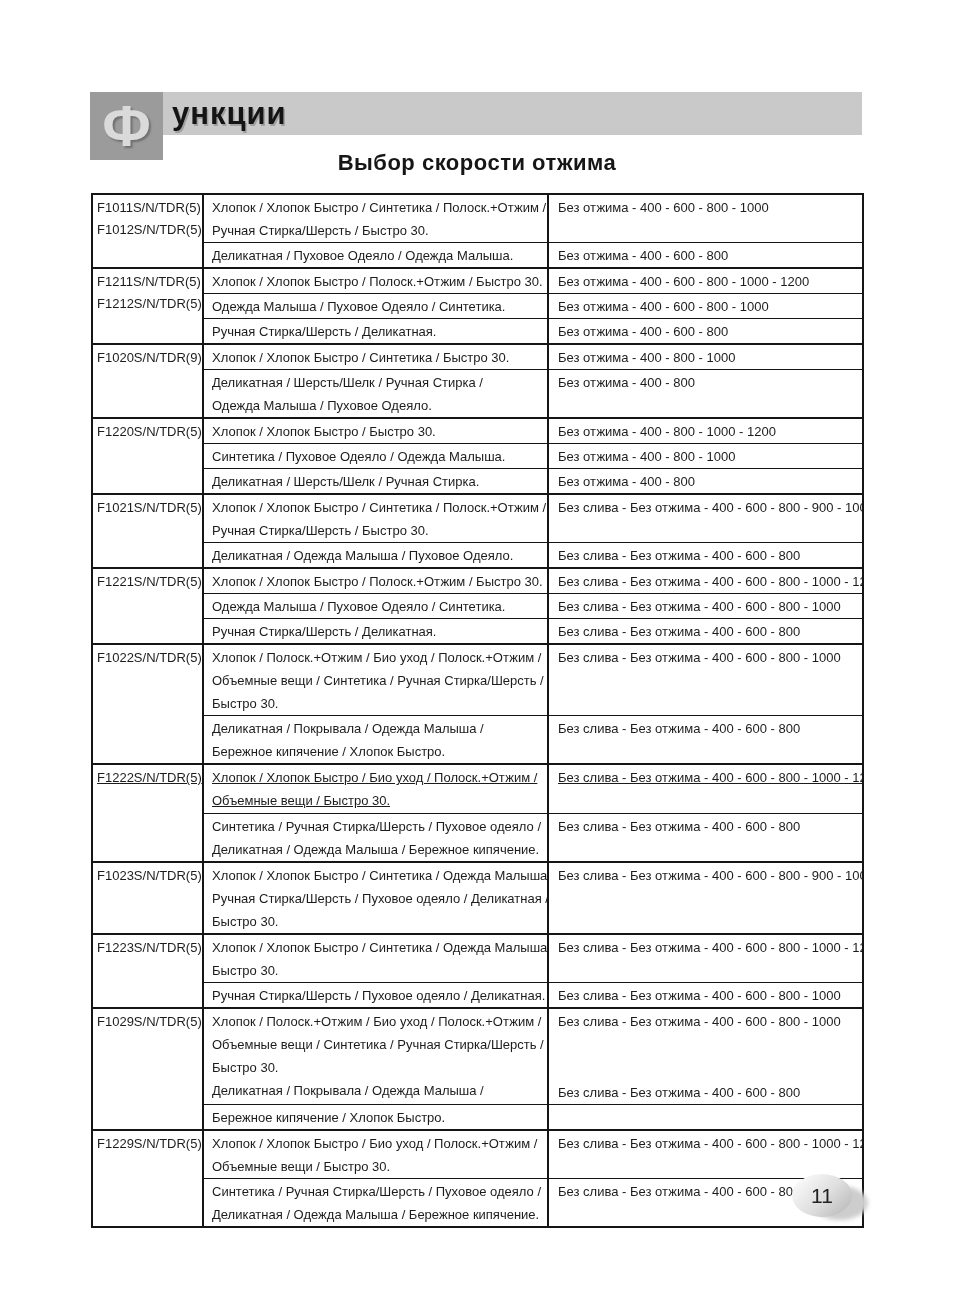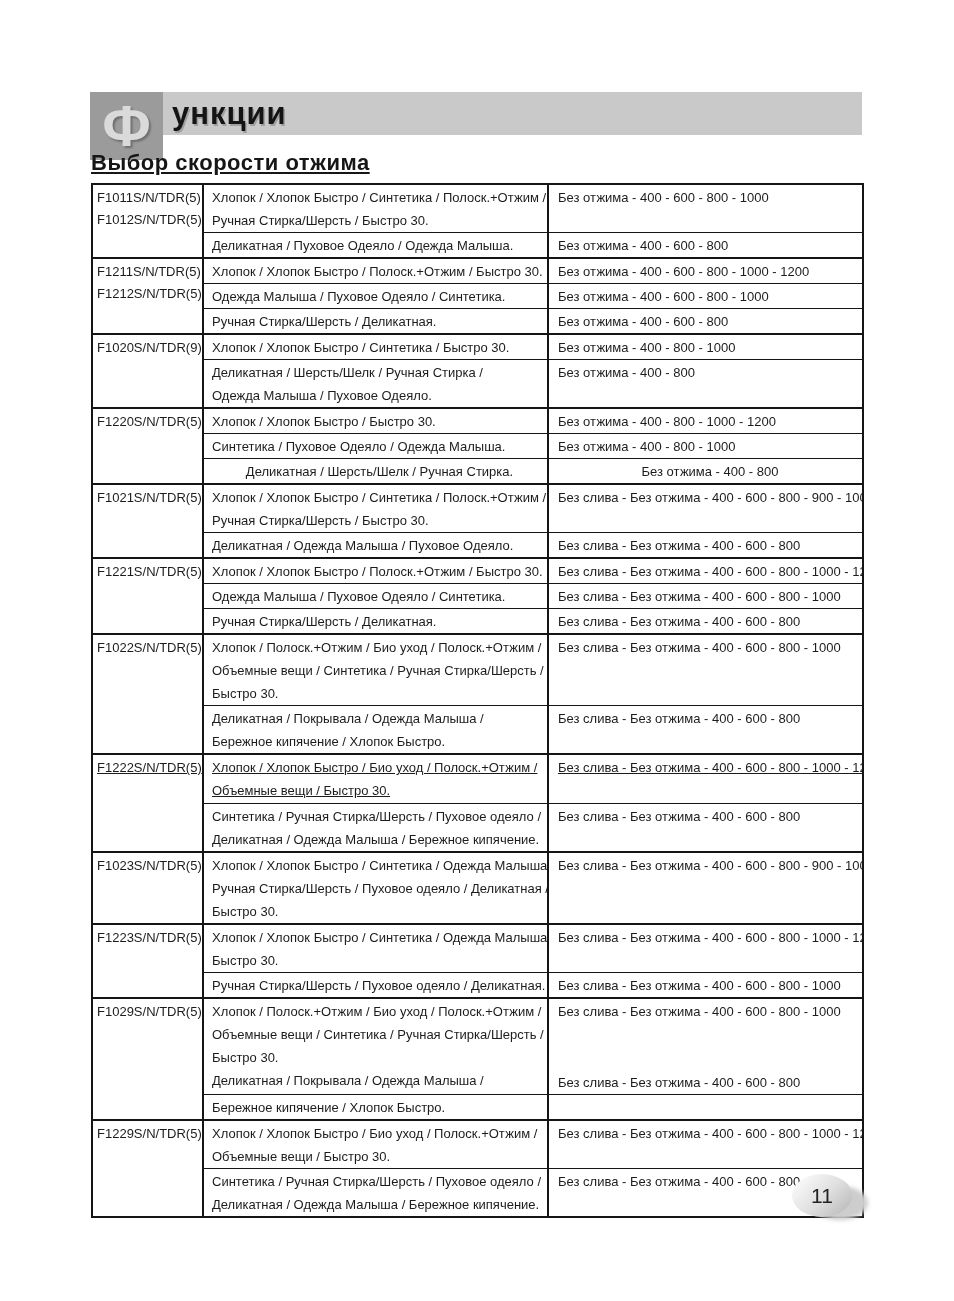--- a/index.html
+++ b/index.html
@@ -34,29 +34,28 @@
     position: absolute; left: 172px; top: 92px; height: 43px;
     display: flex; align-items: center;
     font-size: 31px; font-weight: bold; color: #141414;
     text-shadow: 1.5px 1.5px 0 rgba(110,110,110,0.45);
     letter-spacing: 1px;
   }
 
   
   .title {
     position: absolute; left: 91px; top: 150px; width: 772px;
-    text-align: left;
+    text-align: center;
     font-size: 22px; font-weight: bold; color: #161616;
     letter-spacing: 0.5px;
-    text-decoration: underline;
   }
 
   
   table.spin {
-    position: absolute; left: 91px; top: 183px;
+    position: absolute; left: 91px; top: 193px;
     width: 771px;
     border-collapse: collapse;
     border: 2px solid #151515;
     table-layout: fixed;
     font-size: 13px;
   }
   col.c-model { width: 111px; }
   col.c-prog  { width: 345px; }
   col.c-speed { width: 315px; }
   td { vertical-align: top; border-top: 1px solid #151515; }
@@ -196,21 +195,21 @@
           </td>
         </tr>
         <tr style="height: 23px;">
           <td class="prog">
             <div>Синтетика / Пуховое Одеяло / Одежда Малыша.</div>
           </td>
           <td class="speed">
             <div>Без отжима - 400 - 800 - 1000</div>
           </td>
         </tr>
-        <tr style="height: 23px; text-align: center;">
+        <tr style="height: 23px;">
           <td class="prog">
             <div>Деликатная / Шерсть/Шелк / Ручная Стирка.</div>
           </td>
           <td class="speed">
             <div>Без отжима - 400 - 800</div>
           </td>
         </tr>
         <tr class="sec-start" style="height: 46px;">
           <td class="model" rowspan="2">
             <div>F1021S/N/TDR(5)</div>

